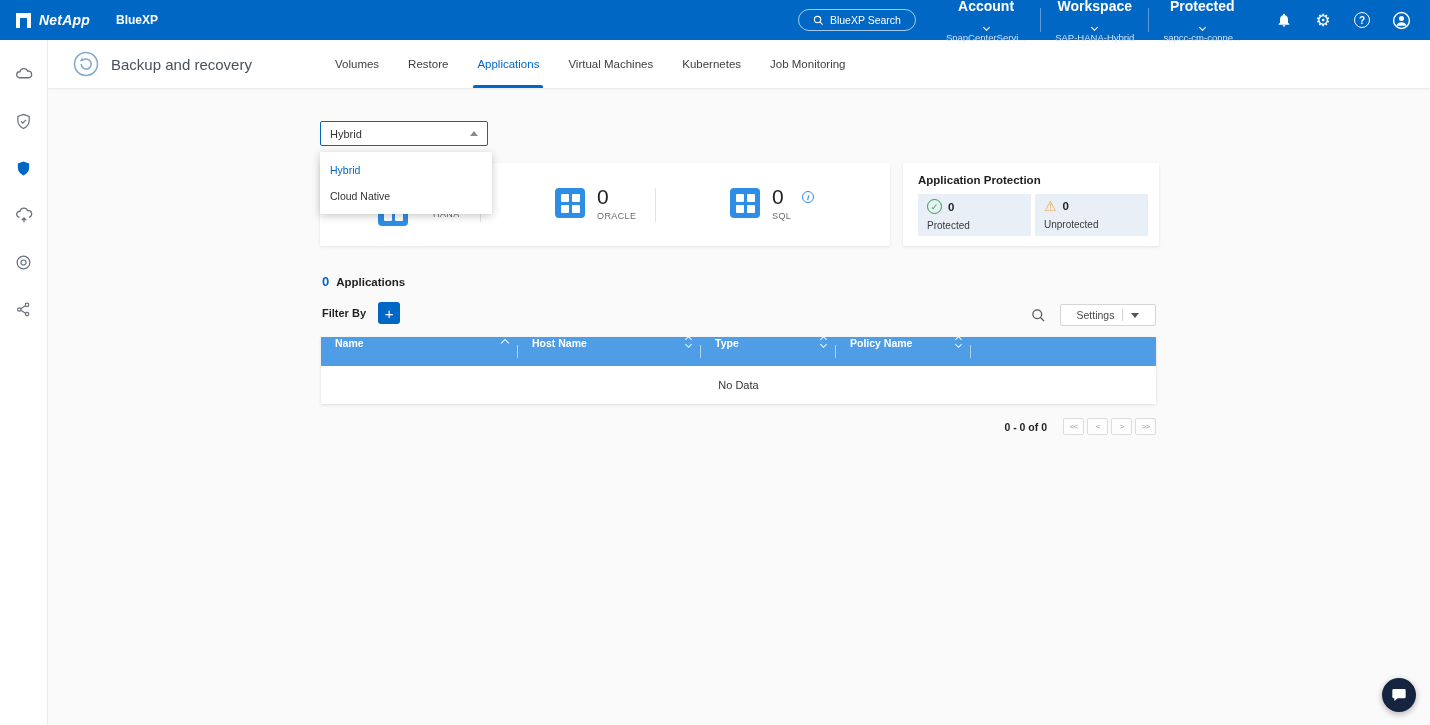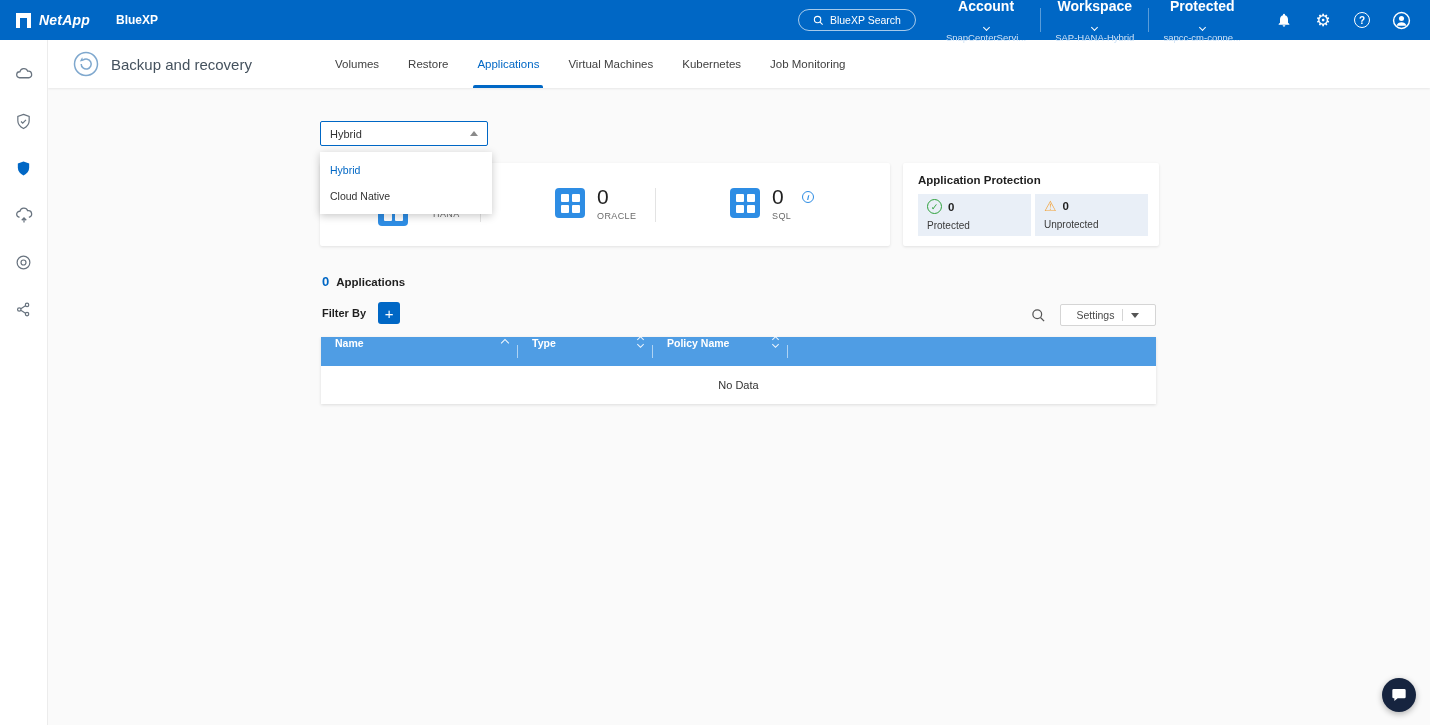--- a/index.html
+++ b/index.html
@@ -304,20 +304,28 @@
     </div>
   </div>
 
   <div class="table">
     <div class="thead">
       <div class="th" style="width:197px;">
         <span>Name</span>
         <span class="sort-single"></span>
         <span class="sep"></span>
       </div>
+      <div class="th" style="width:183px;">
+        <span>Host Name</span>
+        <span class="sort-dbl">
+            <i class="u"></i>
+            <i class="d"></i>
+          </span>
+        <span class="sep"></span>
+      </div>
       <div class="th" style="width:135px;">
         <span>Type</span>
         <span class="sort-dbl">
             <i class="u"></i>
             <i class="d"></i>
           </span>
         <span class="sep"></span>
       </div>
       <div class="th" style="width:135px;">
         <span>Policy Name</span>
@@ -326,20 +334,29 @@
             <i class="d"></i>
           </span>
         <span class="sep"></span>
       </div>
     </div>
     <div class="tbody">
       <span>No Data</span>
     </div>
   </div>
 
+  <div class="pagination">
+    <span class="page-summary">0 - 0 of 0</span>
+    <div class="page-btns">
+      <div class="page-btn">&lt;&lt;</div>
+      <div class="page-btn">&lt;</div>
+      <div class="page-btn">&gt;</div>
+      <div class="page-btn">&gt;&gt;</div>
+    </div>
+  </div>
 
 </div>
 
 <div class="chat-fab">
   <svg width="16" height="16" viewBox="0 0 24 24" fill="#fff">
     <path d="M4 3h16a2 2 0 0 1 2 2v10a2 2 0 0 1-2 2H10l-5 4v-4H4a2 2 0 0 1-2-2V5a2 2 0 0 1 2-2z"></path>
   </svg>
 </div>
 
 </body></html>

